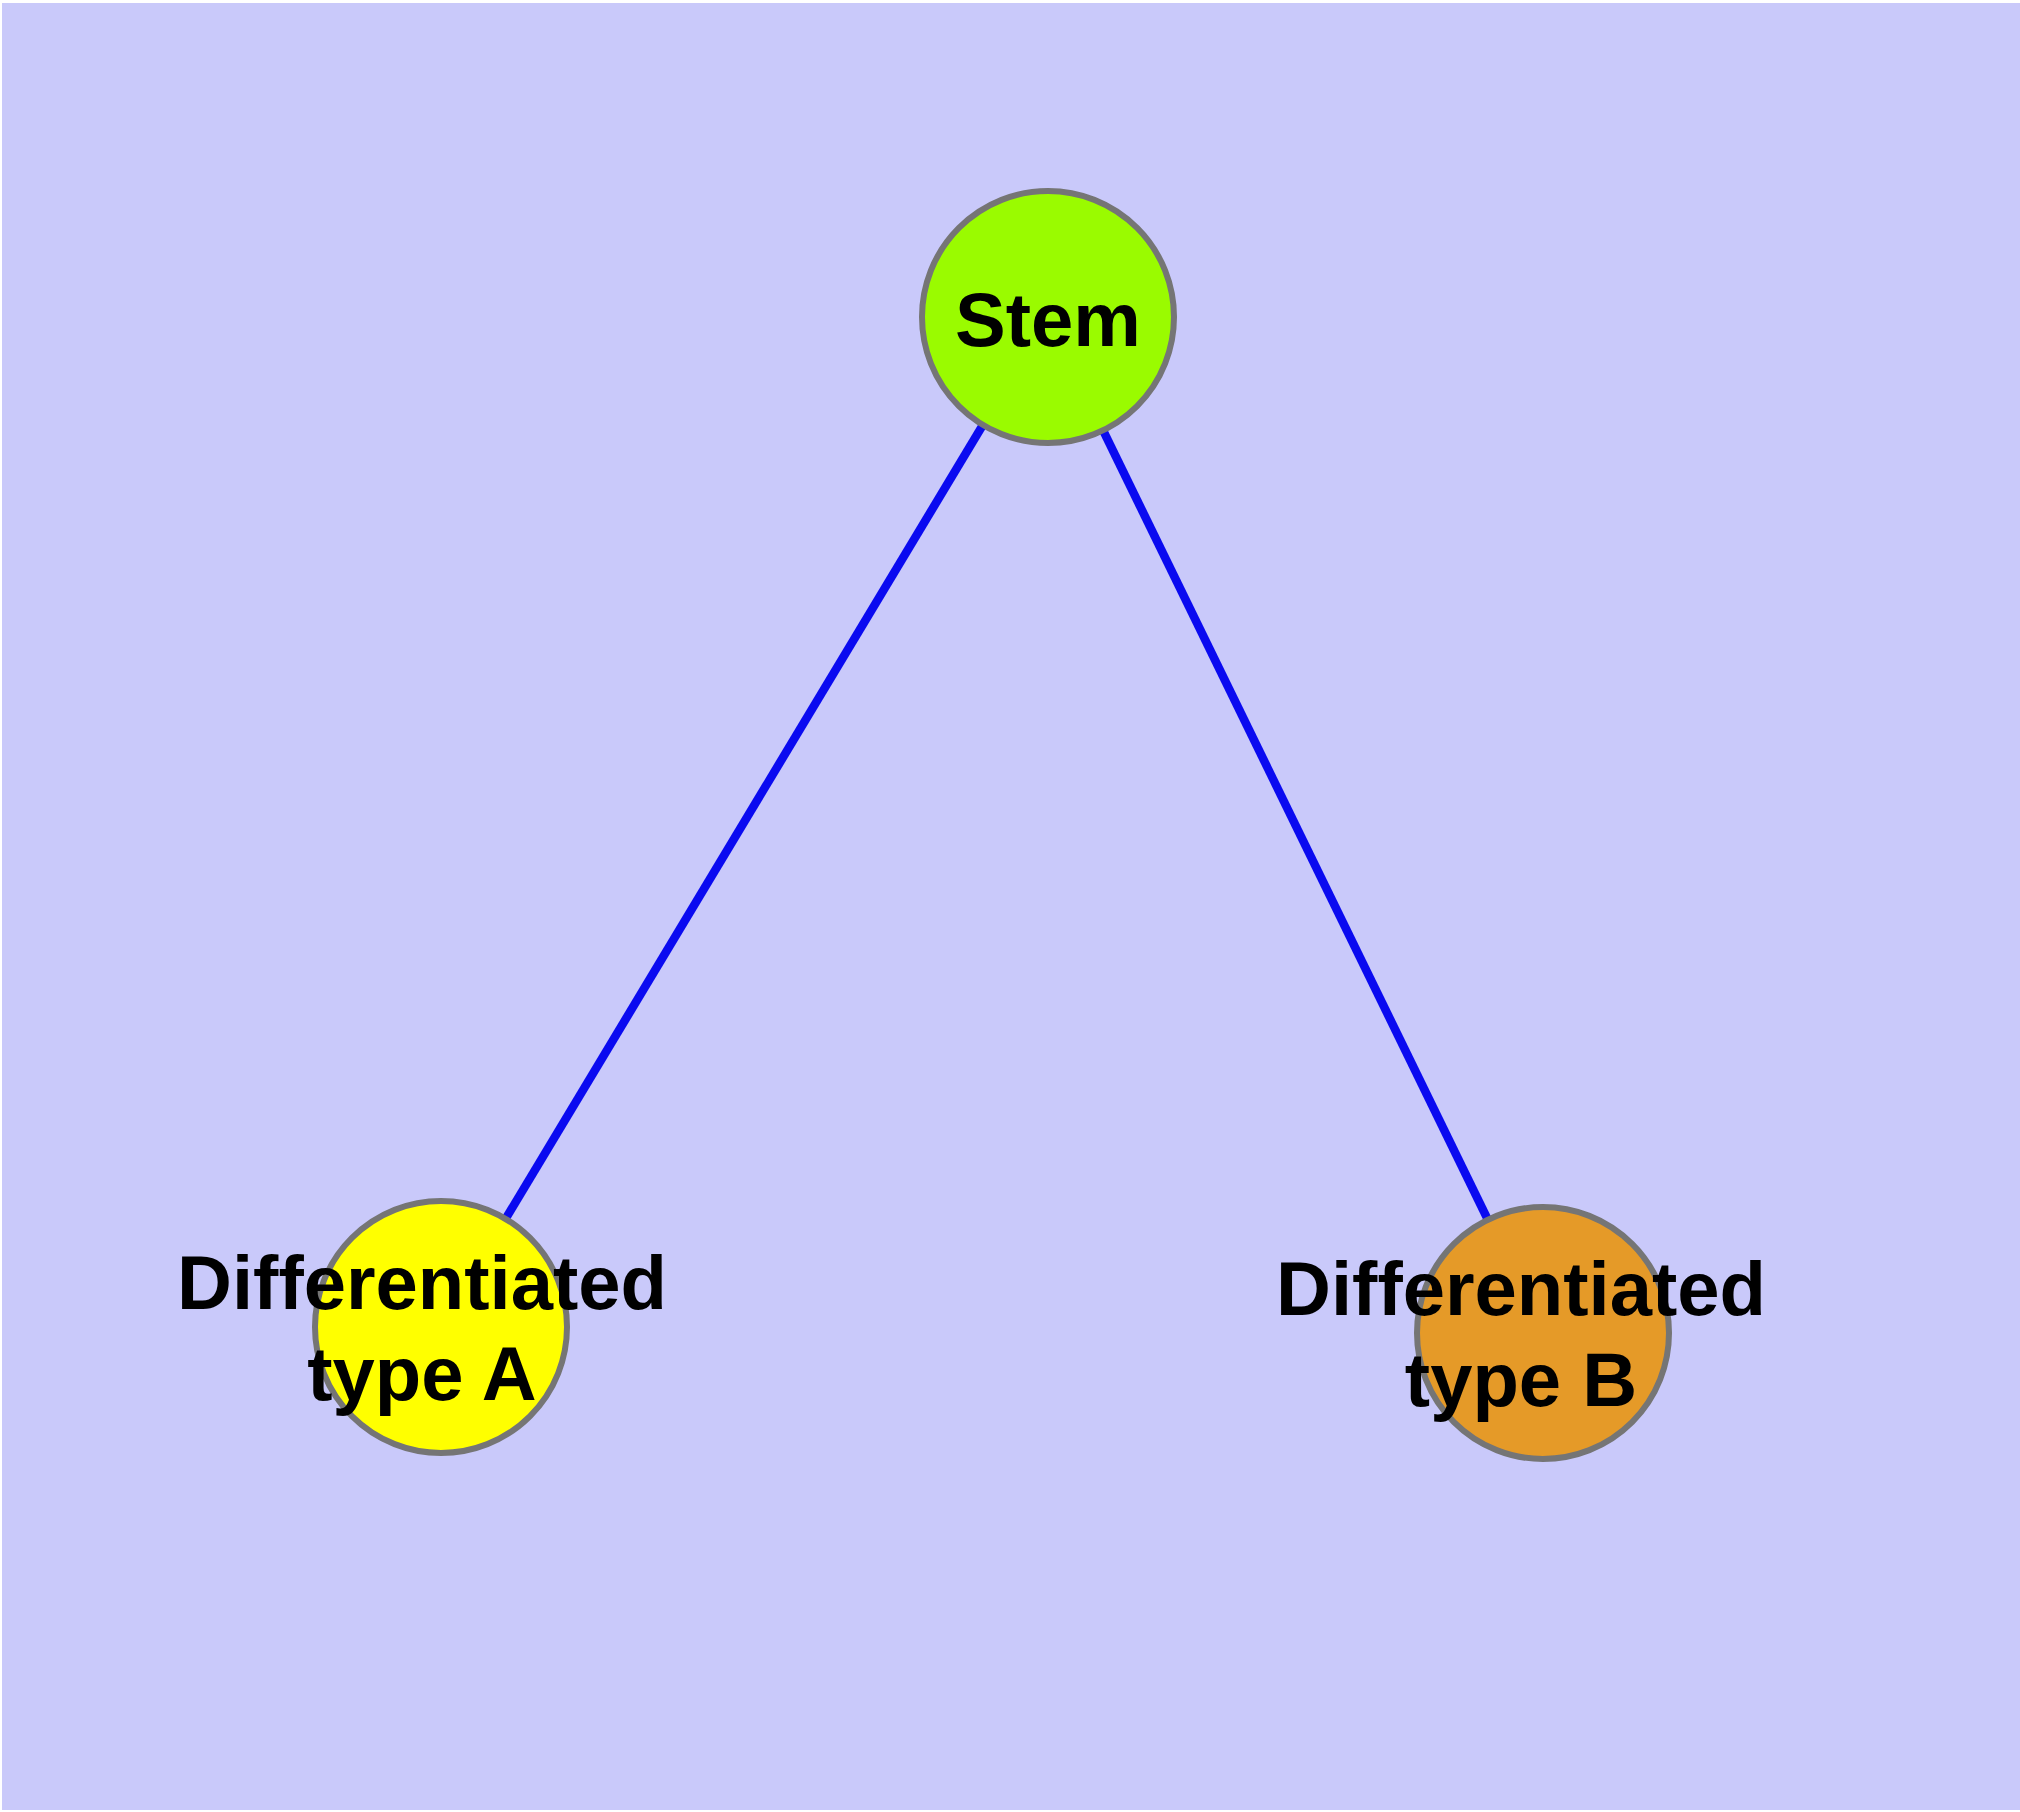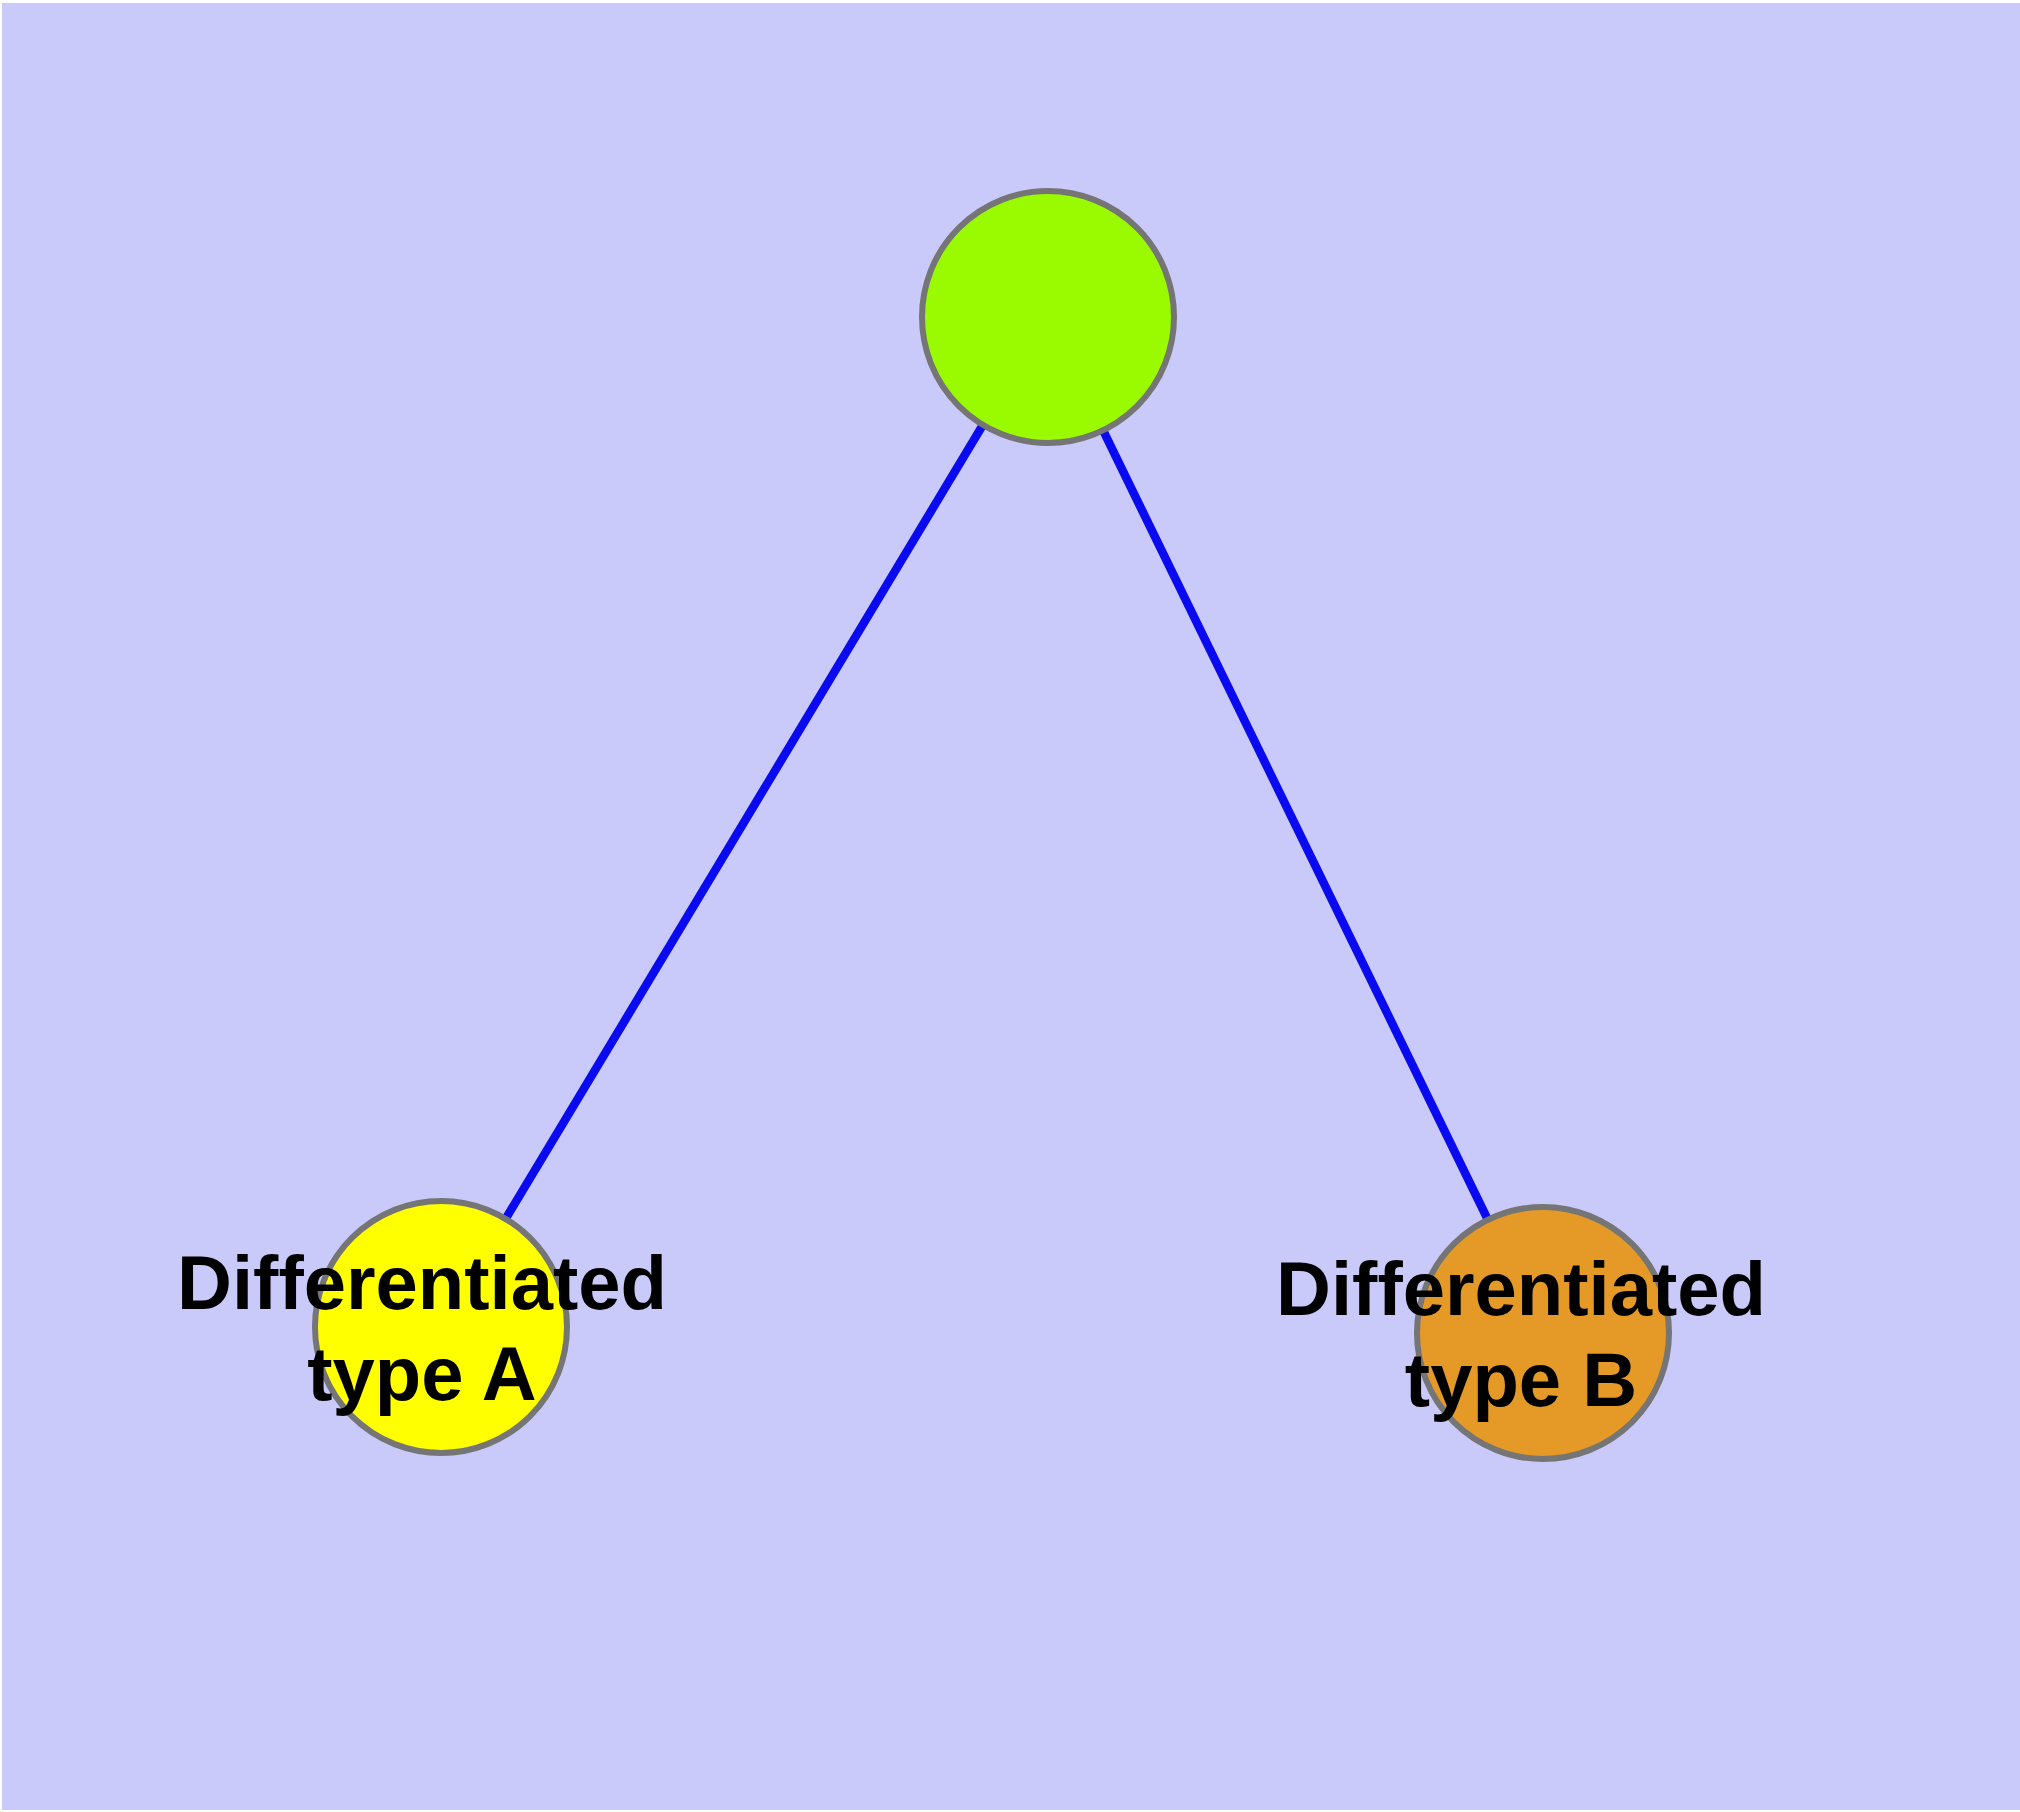--- a/index.html
+++ b/index.html
@@ -70,20 +70,21 @@
     <line x1="1236" y1="374" x2="520" y2="1565" style="stroke: rgb(10, 10, 240);"></line>
     <line x1="1236" y1="374" x2="1820" y2="1572" style="stroke: rgb(10, 10, 240);"></line>
   </svg>
 
   <div class="node" id="node-stem" style="background-color: rgb(154, 251, 0); border-color: rgb(117, 117, 117);"></div>
 
   <div class="node" id="node-a" style="background-color: rgb(255, 255, 0); border-color: rgb(117, 117, 117);"></div>
 
   <div class="node" id="node-b" style="background-color: rgb(229, 154, 40); border-color: rgb(117, 117, 117);"></div>
 
+  <div class="node-label" id="label-stem" style="color: rgb(0, 0, 0);">Stem</div>
 
   <div class="node-label" id="label-a" style="color: rgb(0, 0, 0);">Differentiated
 type A</div>
 
   <div class="node-label" id="label-b" style="color: rgb(0, 0, 0);">Differentiated
 type B</div>
 
 </div>
 
 

